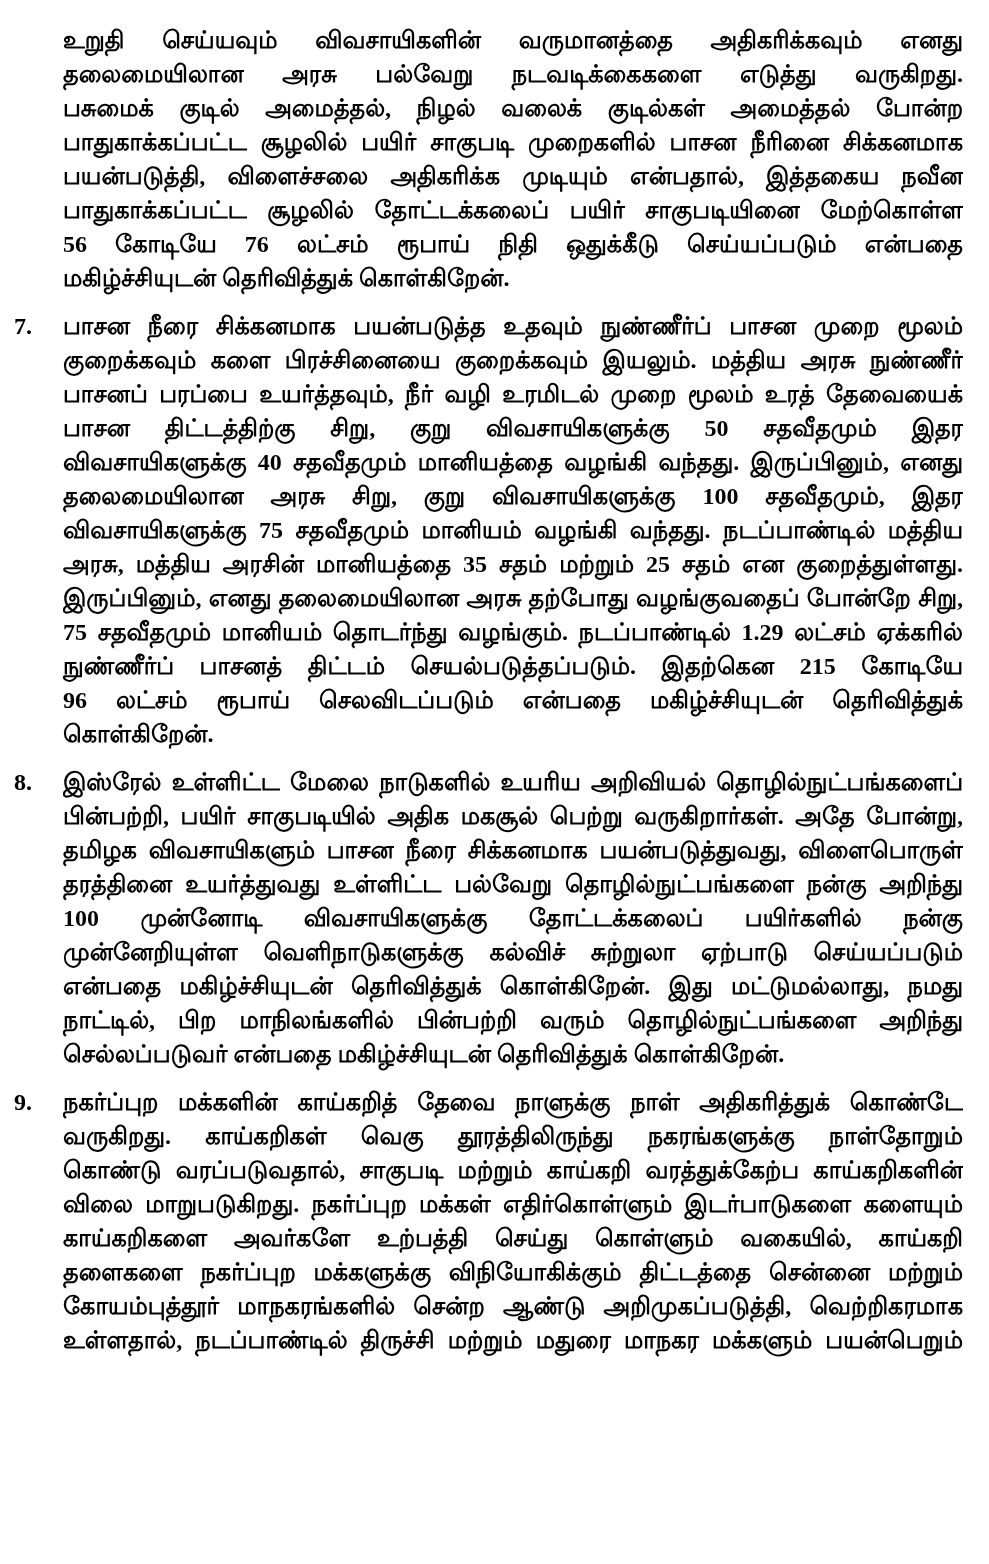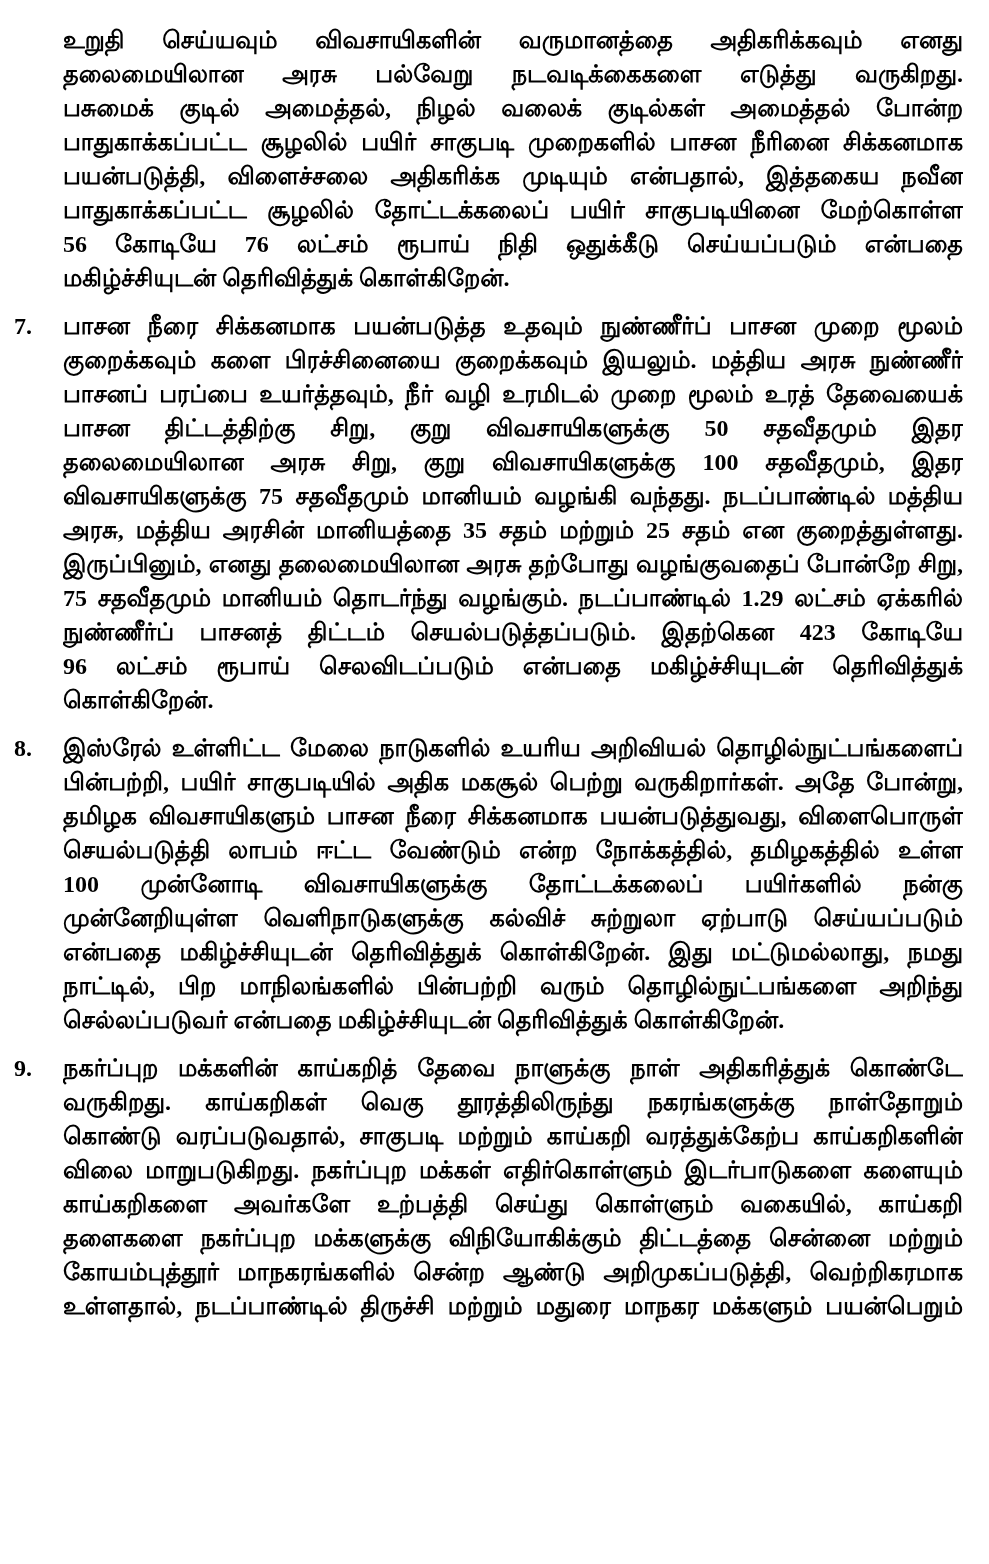--- a/index.html
+++ b/index.html
@@ -66,37 +66,38 @@
           <div class="line last-left">மகிழ்ச்சியுடன் தெரிவித்துக் கொள்கிறேன்.</div>
         </div>
       </div>
       <div class="para">
         <div class="para-num">7.</div>
         <div class="para-body">
           <div class="line">பாசன நீரை சிக்கனமாக பயன்படுத்த உதவும் நுண்ணீர்ப் பாசன முறை மூலம்</div>
           <div class="line">குறைக்கவும் களை பிரச்சினையை குறைக்கவும் இயலும். மத்திய அரசு நுண்ணீர்</div>
           <div class="line">பாசனப் பரப்பை உயர்த்தவும், நீர் வழி உரமிடல் முறை மூலம் உரத் தேவையைக்</div>
           <div class="line">பாசன திட்டத்திற்கு சிறு, குறு விவசாயிகளுக்கு 50 சதவீதமும் இதர</div>
+          <div class="line">விவசாயிகளுக்கு 40 சதவீதமும் மானியத்தை வழங்கி வந்தது. இருப்பினும், எனது</div>
           <div class="line">தலைமையிலான அரசு சிறு, குறு விவசாயிகளுக்கு 100 சதவீதமும், இதர</div>
           <div class="line">விவசாயிகளுக்கு 75 சதவீதமும் மானியம் வழங்கி வந்தது. நடப்பாண்டில் மத்திய</div>
           <div class="line">அரசு, மத்திய அரசின் மானியத்தை 35 சதம் மற்றும் 25 சதம் என குறைத்துள்ளது.</div>
           <div class="line">இருப்பினும், எனது தலைமையிலான அரசு தற்போது வழங்குவதைப் போன்றே சிறு,</div>
           <div class="line">75 சதவீதமும் மானியம் தொடர்ந்து வழங்கும். நடப்பாண்டில் 1.29 லட்சம் ஏக்கரில்</div>
-          <div class="line">நுண்ணீர்ப் பாசனத் திட்டம் செயல்படுத்தப்படும். இதற்கென 423 கோடியே</div>
+          <div class="line">நுண்ணீர்ப் பாசனத் திட்டம் செயல்படுத்தப்படும். இதற்கென 215 கோடியே</div>
           <div class="line">96 லட்சம் ரூபாய் செலவிடப்படும் என்பதை மகிழ்ச்சியுடன் தெரிவித்துக்</div>
           <div class="line last-left">கொள்கிறேன்.</div>
         </div>
       </div>
       <div class="para">
         <div class="para-num">8.</div>
         <div class="para-body">
           <div class="line">இஸ்ரேல் உள்ளிட்ட மேலை நாடுகளில் உயரிய அறிவியல் தொழில்நுட்பங்களைப்</div>
           <div class="line">பின்பற்றி, பயிர் சாகுபடியில் அதிக மகசூல் பெற்று வருகிறார்கள். அதே போன்று,</div>
           <div class="line">தமிழக விவசாயிகளும் பாசன நீரை சிக்கனமாக பயன்படுத்துவது, விளைபொருள்</div>
-          <div class="line">செயல்படுத்தி லாபம் ஈட்ட வேண்டும் என்ற நோக்கத்தில், தமிழகத்தில் உள்ள</div>
+          <div class="line">தரத்தினை உயர்த்துவது உள்ளிட்ட பல்வேறு தொழில்நுட்பங்களை நன்கு அறிந்து</div>
           <div class="line">100 முன்னோடி விவசாயிகளுக்கு தோட்டக்கலைப் பயிர்களில் நன்கு</div>
           <div class="line">முன்னேறியுள்ள வெளிநாடுகளுக்கு கல்விச் சுற்றுலா ஏற்பாடு செய்யப்படும்</div>
           <div class="line">என்பதை மகிழ்ச்சியுடன் தெரிவித்துக் கொள்கிறேன். இது மட்டுமல்லாது, நமது</div>
           <div class="line">நாட்டில், பிற மாநிலங்களில் பின்பற்றி வரும் தொழில்நுட்பங்களை அறிந்து</div>
           <div class="line last-left">செல்லப்படுவர் என்பதை மகிழ்ச்சியுடன் தெரிவித்துக் கொள்கிறேன்.</div>
         </div>
       </div>
       <div class="para">
         <div class="para-num">9.</div>
         <div class="para-body">

